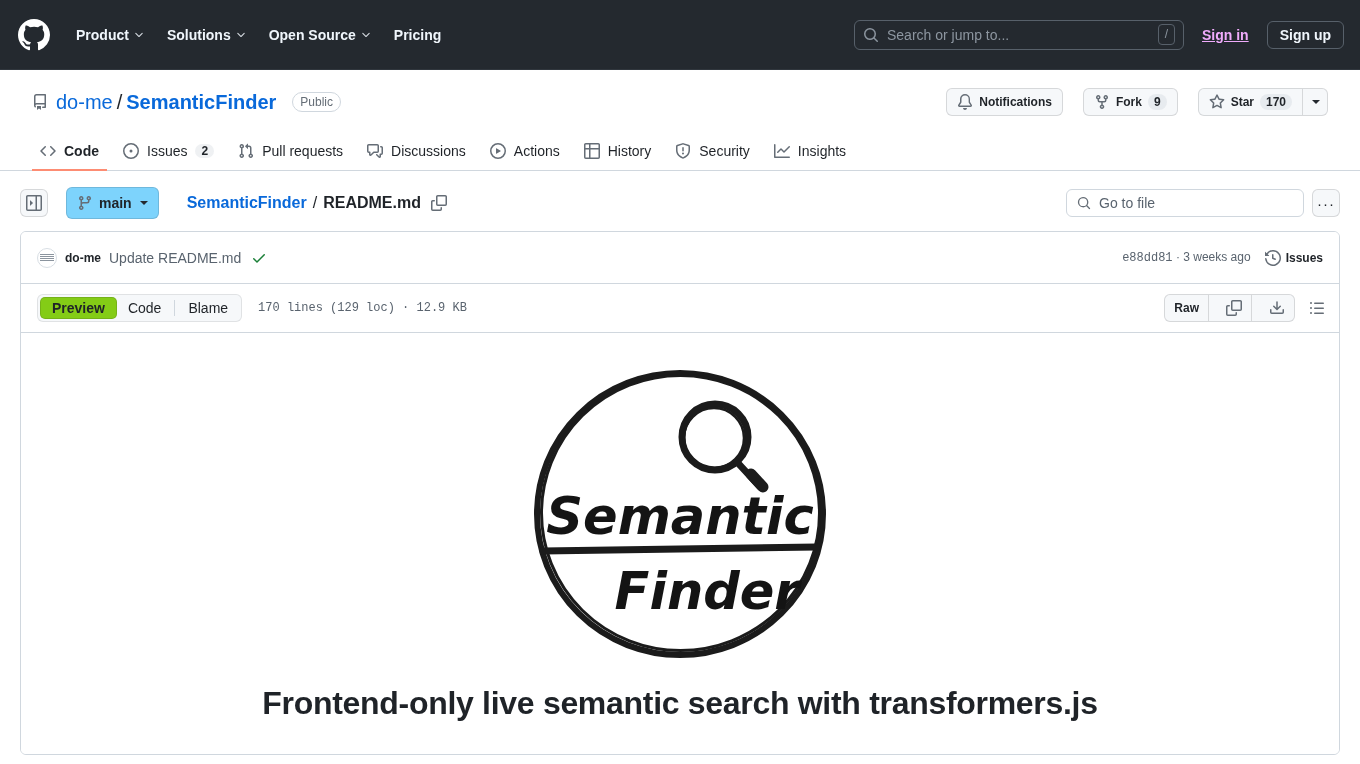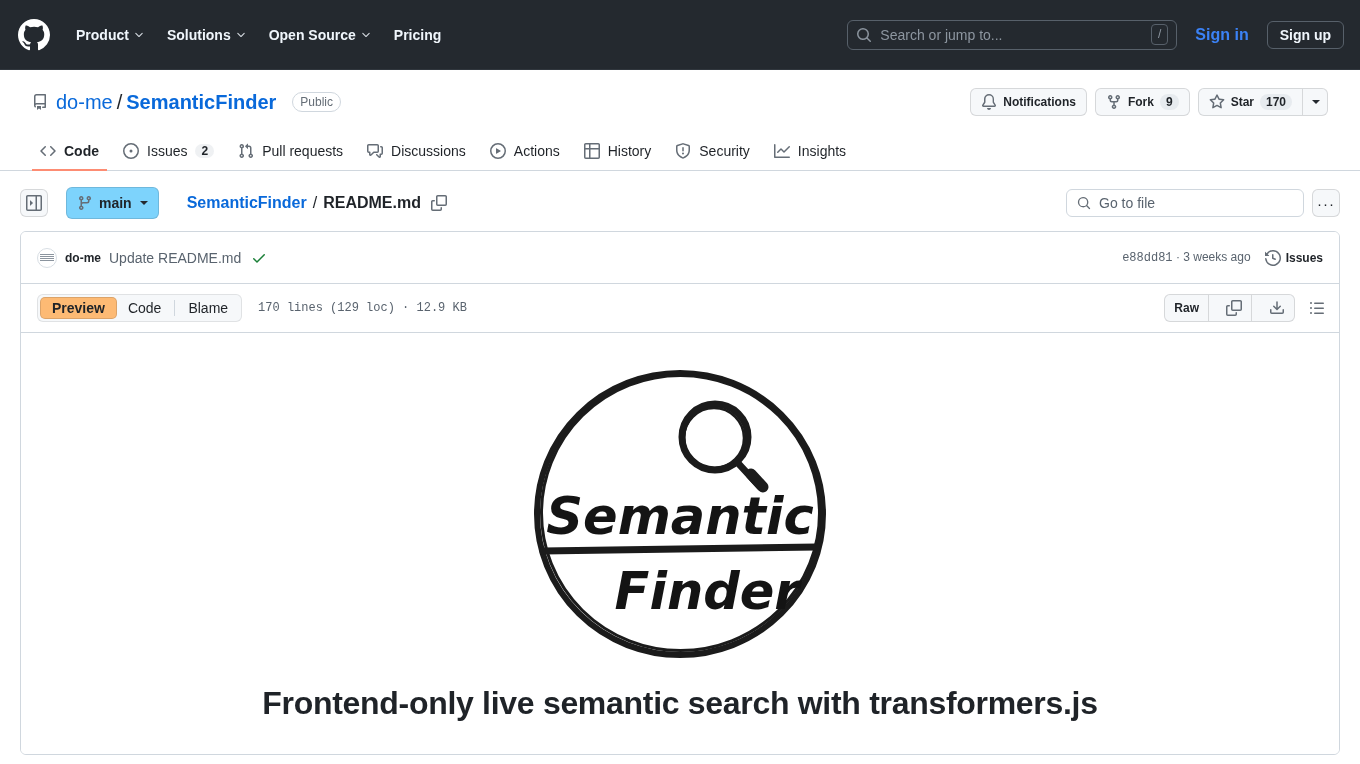--- a/index.html
+++ b/index.html
@@ -40,43 +40,43 @@
     padding: 0 8px; gap: 8px; cursor: text;
   }
   .search-ico { width: 16px; height: 16px; fill: #8b949e; flex: 0 0 16px; }
   .search-ph { color: #8d96a0; font-size: 14px; flex: 1; }
   .slash-badge {
     border: 1px solid #57606a; border-radius: 4px;
     color: #8d96a0; font-size: 12px; line-height: 1;
     padding: 3px 6px 4px;
   }
   .signin {
-    color: #3b82f6; font-size: 16px; font-weight: 600;
-    padding: 6px 8px; border-radius: 6px; cursor: pointer; white-space: nowrap;
+    color: #f0abfc; font-size: 14px; font-weight: 600;
+    padding: 6px 8px; border-radius: 6px; cursor: pointer; white-space: nowrap; text-decoration: underline;
   }
   .signup {
     color: #f0f6fc; font-size: 14px; font-weight: 600;
     padding: 5px 12px; border-radius: 6px; cursor: pointer;
     border: 1px solid #57606a; background: #24292f; white-space: nowrap;
   }
 
   
   .repo-header { padding: 16px 32px 0 32px; background: #ffffff; }
   .repo-title-row { display: flex; align-items: center; height: 32px; }
   .repo-ico { width: 16px; height: 16px; fill: #656d76; margin-right: 8px; flex: 0 0 16px; }
   .repo-owner { color: #0969da; font-size: 20px; font-weight: 400; cursor: pointer; }
   .repo-sep { color: #1f2328; font-size: 20px; font-weight: 400; margin: 0 4px; }
   .repo-name { color: #0969da; font-size: 20px; font-weight: 600; cursor: pointer; }
   .visibility {
     margin-left: 16px; font-size: 12px; line-height: 18px;
     color: #656d76; border: 1px solid #d0d7de; border-radius: 2em;
     padding: 0 7px; font-weight: 500;
   }
 
-  .repo-actions { margin-left: auto; display: flex; gap: 8px; }
+  .repo-actions { margin-left: auto; display: flex; gap: 20px; }
   .btn {
     display: flex; align-items: center; gap: 6px;
     height: 28px; padding: 0 10px;
     font-size: 12px; font-weight: 600; color: #1f2328;
     background: #f6f8fa; border: 1px solid rgba(31,35,40,.15);
     border-radius: 6px; cursor: pointer; white-space: nowrap;
   }
   .btn svg { width: 16px; height: 16px; fill: #656d76; flex: 0 0 16px; }
   .count {
     background: rgba(175,184,193,.2); border-radius: 2em;
@@ -183,21 +183,21 @@
   .seg {
     display: flex; align-items: center;
     background: #f6f8fa; border: 1px solid rgba(31,35,40,.10);
     border-radius: 6px; height: 28px; padding: 2px;
   }
   .seg-item {
     font-size: 14px; color: #1f2328; padding: 0 11px;
     line-height: 22px; border-radius: 5px; cursor: pointer;
     display: flex; align-items: center; height: 22px;
   }
-  .seg-item.active { background: #fdba74; font-weight: 600; border: 1px solid rgba(31,35,40,.15); }
+  .seg-item.active { background: #84cc16; font-weight: 600; border: 1px solid rgba(31,35,40,.15); }
   .seg-div { width: 1px; height: 16px; background: #d0d7de; margin: 0 2px; }
   .file-meta {
     margin-left: 16px; font-size: 12px; color: #59636e;
     font-family: "Liberation Mono", monospace;
   }
   .toolbar-right { margin-left: auto; display: flex; align-items: center; gap: 8px; }
   .raw-group { display: flex; align-items: stretch; border: 1px solid rgba(31,35,40,.15); border-radius: 6px; overflow: hidden; background: #f6f8fa; height: 28px; gap: 8px; }
   .raw-group > div { display: flex; align-items: center; justify-content: center; padding: 0 9px; cursor: pointer; border-right: 1px solid rgba(31,35,40,.15); }
   .raw-group > div:last-child { border-right: 0; }
   .raw-label { font-size: 12px; font-weight: 600; color: #1f2328; }

